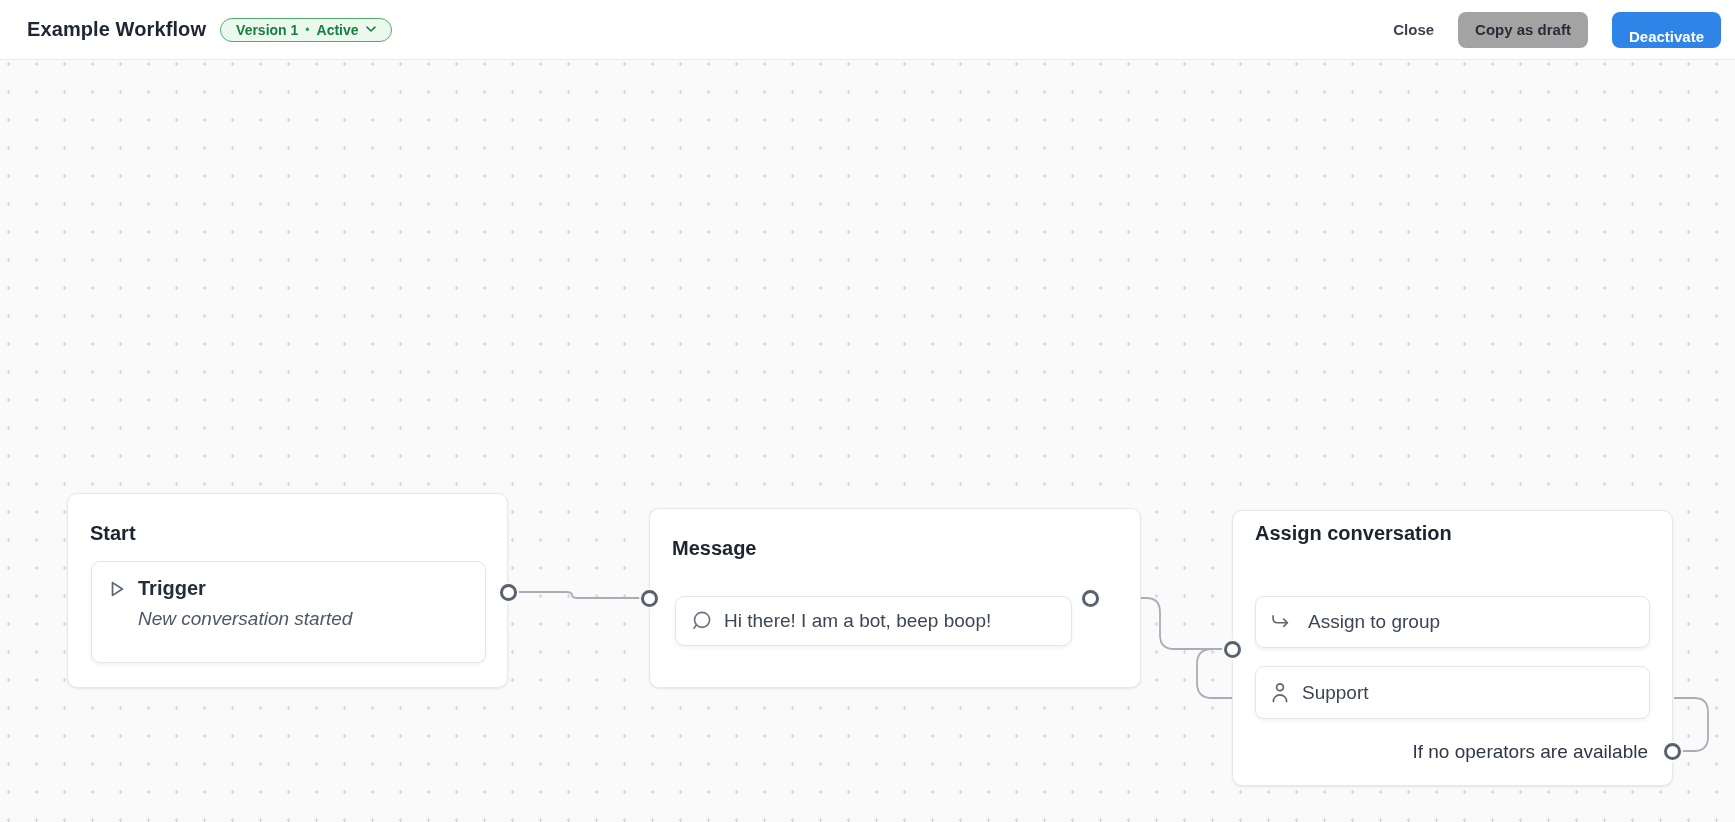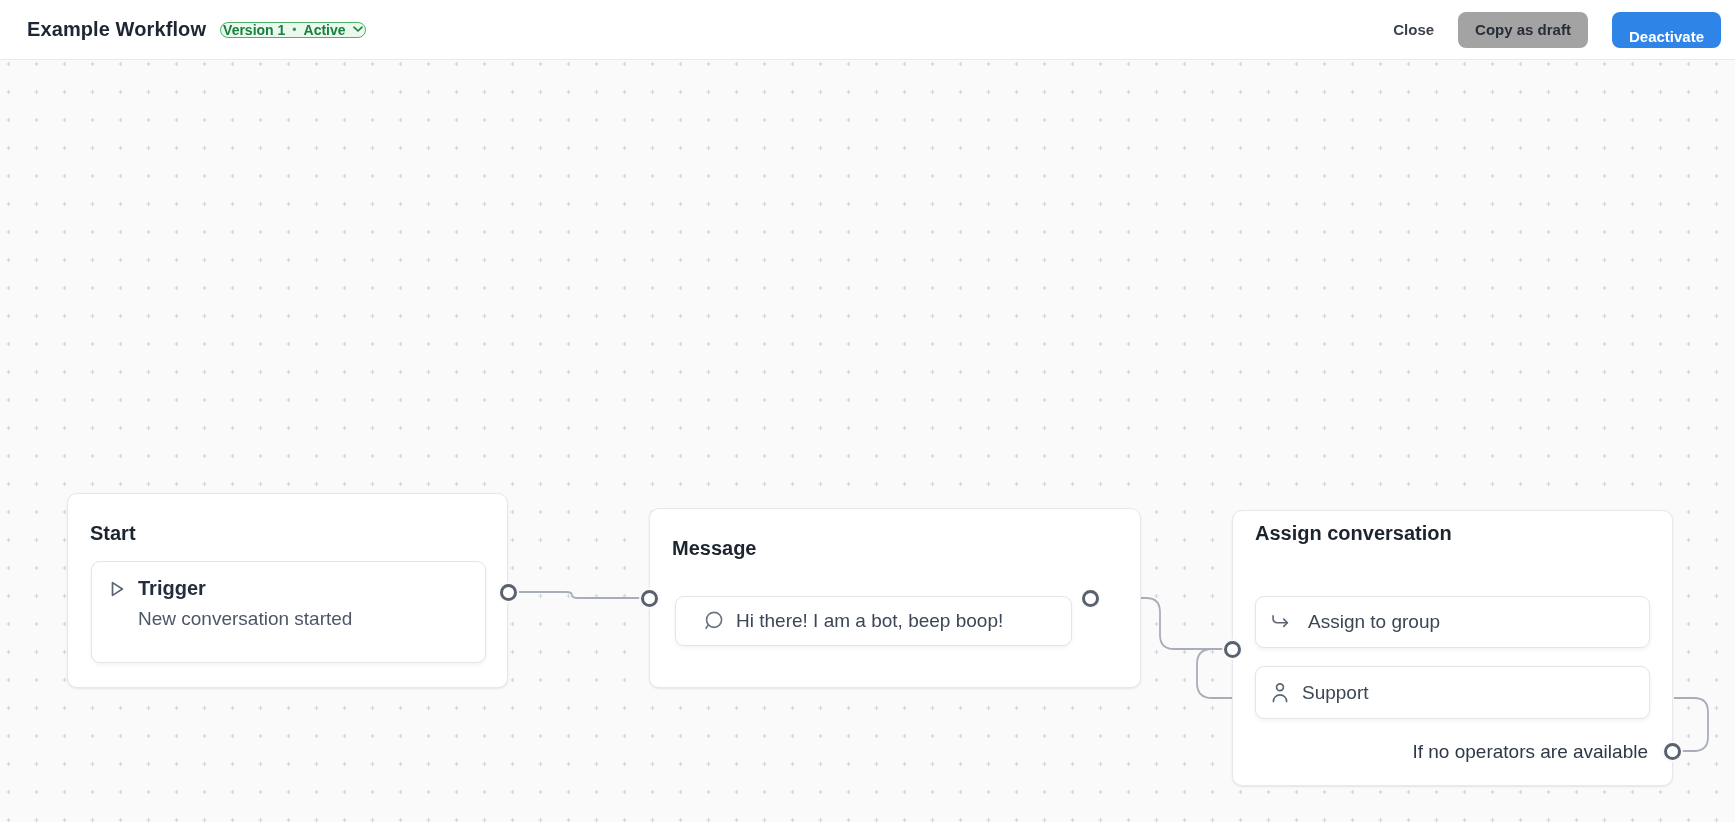--- a/index.html
+++ b/index.html
@@ -7,22 +7,22 @@
   body { font-family:"Liberation Sans", sans-serif; background:#fafafa; color:#1f2937; }
 
   
   .header {
     position:relative; width:1735px; height:60px; background:#ffffff;
     border-bottom:1px solid #e9eaec; display:flex; align-items:center;
     padding:0 14px 0 27px; z-index:10;
   }
   .page-title { font-size:20px; font-weight:700; color:#1e2633; letter-spacing:.1px; }
   .version-badge {
-    margin-left:14px; height:16px; display:inline-flex; align-items:center;
-    gap:7px; padding:0 2px; border:1px solid #4db268; border-radius:999px;
+    margin-left:14px; height:24px; display:inline-flex; align-items:center;
+    gap:7px; padding:0 15px; border:1px solid #4db268; border-radius:999px;
     background:#eaf8ee; cursor:pointer;
   }
   .version-badge .btxt { font-size:14px; font-weight:600; color:#17803d; }
   .version-badge .bdot { font-size:12px; color:#2e9b55; }
   .header-actions { margin-left:auto; display:flex; align-items:center; gap:24px; }
   .btn-plain { background:none; border:none; font-family:inherit; font-size:15px;
     font-weight:600; color:#3b424d; cursor:pointer; }
   .btn-gray {
     background:#a3a3a3; border:none; border-radius:8px; height:36px; padding:0 17px;
     font-family:inherit; font-size:15px; font-weight:700; color:#272d37; cursor:pointer;
@@ -108,27 +108,27 @@
     <div class="node-title" style="top:28px;">Start</div>
     <div class="sub-card" style="left:23px; top:67px; width:395px; height:102px; padding:15px 0 0 15px;">
       <div class="row" style="gap:12px;">
         <span style="display:inline-flex;">
           <svg width="19" height="20" viewBox="0 0 20 20" fill="none" stroke="#5c6673" stroke-width="1.8" stroke-linejoin="round">
               <path d="M5.8 3.3 L16.2 10 L5.8 16.7 Z"></path>
             </svg>
         </span>
         <span class="step-label">Trigger</span>
       </div>
-      <div class="step-desc" style="margin:8px 0 0 31px;">New conversation started</div>
+      <div class="step-desc" style="margin:8px 0 0 31px;font-style:italic;">New conversation started</div>
     </div>
   </div>
 
   <div class="wf-node" style="left:649px; top:448px; width:492px; height:180px;">
     <div class="node-title" style="top:28px;">Message</div>
-    <div class="sub-card row" style="left:25px; top:87px; width:397px; height:50px; padding-left:27px; gap:12px;">
+    <div class="sub-card row" style="left:25px; top:87px; width:397px; height:50px; padding-left:15px; gap:12px;">
       <span style="display:inline-flex;">
         <svg width="21" height="22" viewBox="0 0 22 22" fill="none" stroke="#6a7482" stroke-width="1.7" stroke-linecap="round">
             <circle cx="11.6" cy="9.8" r="7.9"></circle>
             <path d="M5.5 15 L3.2 18.6"></path>
           </svg>
       </span>
       <span class="step-text">Hi there! I am a bot, beep boop!</span>
     </div>
   </div>
 

